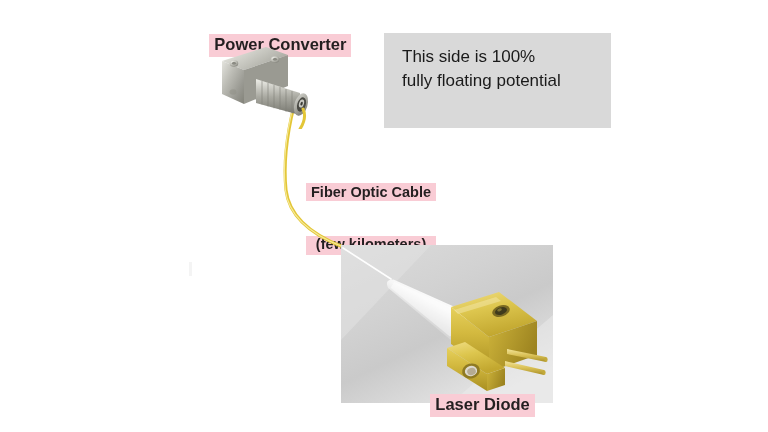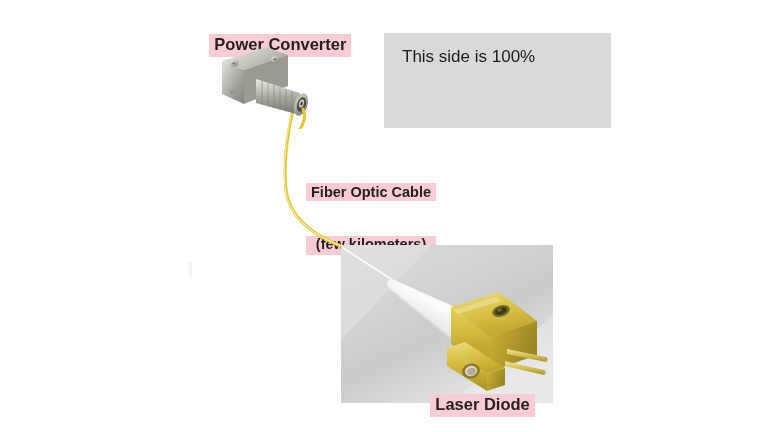--- a/index.html
+++ b/index.html
@@ -274,15 +274,16 @@
     <span class="l1">Fiber Optic Cable</span>
     <span class="l2">(few kilometers)</span>
   </div>
 
   <div id="laser-diode-label" class="hl-label">
     <span>Laser Diode</span>
   </div>
 
   <div id="isolation-note">
     <div class="note-text">This side is 100%</div>
+    <div class="note-text">fully floating potential</div>
   </div>
 
 </div>
 
 </body></html>

